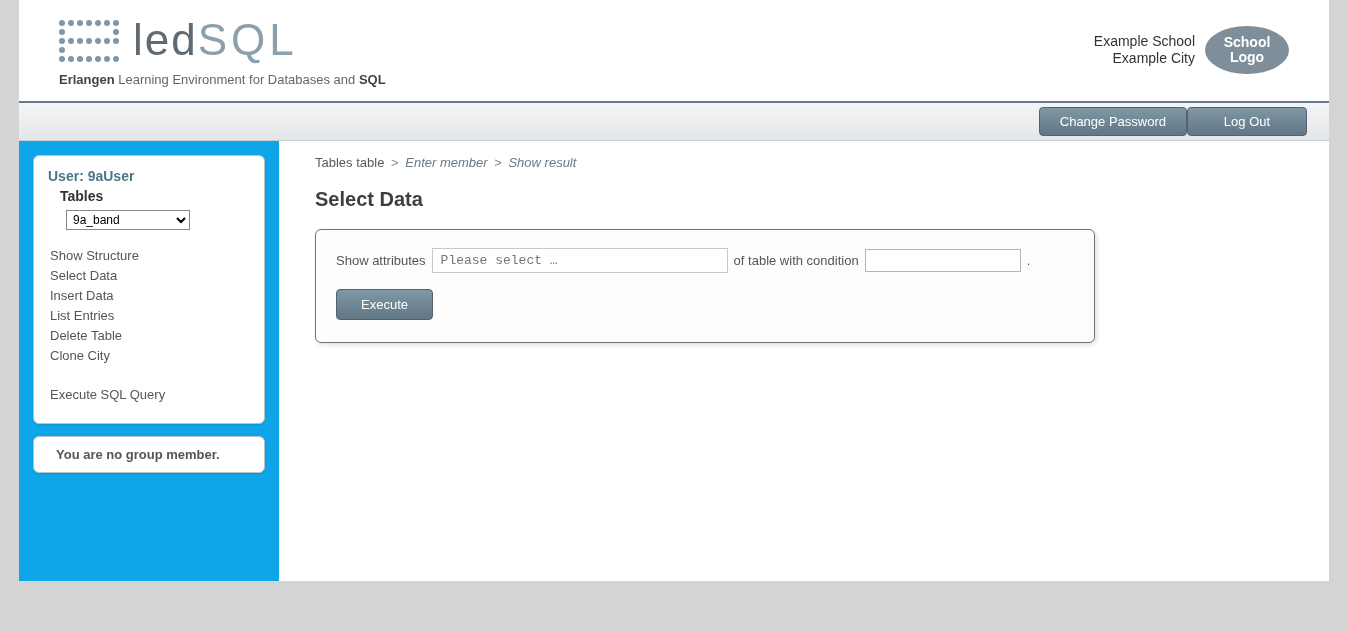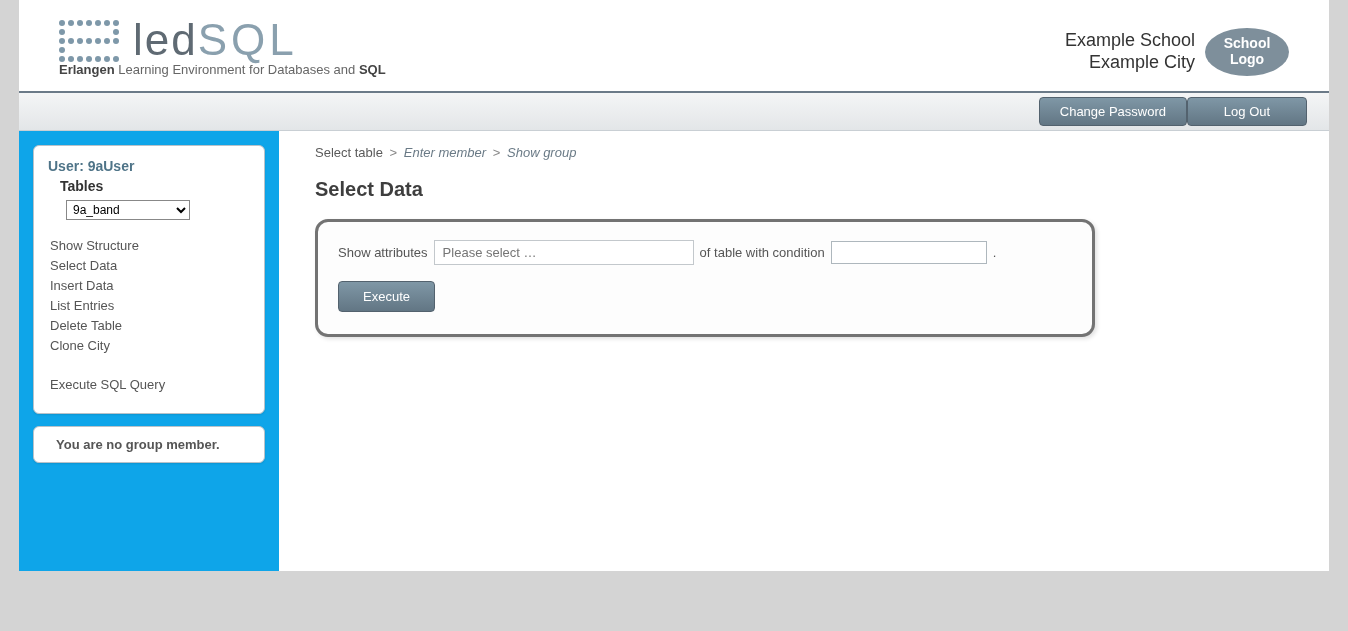--- a/index.html
+++ b/index.html
@@ -12,21 +12,21 @@
   .page {
     width: 1310px;
     margin: 0 auto;
     background: #fff;
   }
   
   .header {
     background: #fff;
     padding: 18px 40px 14px 40px;
     display: flex;
-    align-items: center;
+    align-items: flex-start;
     justify-content: space-between;
     border-bottom: 2px solid #6b7a88;
     gap: 46px;
   }
   .logo-area { display: flex; flex-direction: column; }
   .logo-row { display: flex; align-items: flex-end; gap: 8px; }
   .logo-e {
     display: grid;
     grid-template-columns: repeat(7, 6px);
     grid-auto-rows: 6px;
@@ -38,26 +38,27 @@
   .logo-text {
     font-size: 44px;
     font-weight: 400;
     letter-spacing: 2px;
     color: #5f6a73;
     line-height: 1;
   }
   .logo-text .led { color: #5f6a73; }
   .logo-text .sql { color: #8aa0ae; letter-spacing: 4px; }
   .logo-sub {
+    margin-top: 10px;
     font-size: 13px;
     color: #666;
   }
   .logo-sub b { font-weight: bold; color: #444; }
   .school-block { display:flex; align-items:center; gap:10px; margin-top:8px;}
-  .school-text { text-align:right; font-size:18px; color:#333; line-height:1.2;}
+  .school-text { text-align:right; font-size:14px; color:#333; line-height:1.2;}
   .school-logo {
     width: 84px; height: 48px;
     background:#7e8f9b;
     border-radius: 50% / 50%;
     display:flex; align-items:center; justify-content:center;
     color:#fff; font-weight:bold; font-size:14px; text-align:center; line-height:1.1;
   }
   
   .toolbar {
     height: 38px;
@@ -114,36 +115,36 @@
     flex:1;
     background:#fff;
     padding: 14px 30px 30px 36px;
   }
   .breadcrumb { font-size:13px; color:#666; margin-bottom: 18px; }
   .breadcrumb .step { color:#5a5a5a; }
   .breadcrumb .step.italic { font-style: italic; color:#6a7a86; }
   .breadcrumb .sep { color:#888; margin: 0 3px; }
   h2.page-title { font-size:20px; color:#3e3e3e; font-weight:bold; margin-bottom:18px;}
   .query-panel {
-    border:3px solid #737373;
-    border-radius:13px;
+    border:1px solid #737373;
+    border-radius:6px;
     padding: 18px 20px 22px 20px;
     background:#fdfdfd;
     box-shadow: 2px 2px 4px rgba(0,0,0,0.12);
     max-width: 780px;
   }
   .query-row { display:flex; align-items:center; flex-wrap:wrap; gap:6px; font-size:13px; color:#555; margin-bottom:16px;}
   .attr-input {
-    width: 260px;
+    width: 296px;
     border:1px solid #c3c8cc;
     padding:4px 8px;
     font-size:13px;
     color:#888;
     background:#fff;
-    font-family:Liberation Sans, sans-serif;
+    font-family:Liberation Mono, monospace;
   }
   .cond-input {
     width: 156px;
     border:1px solid #aeb7bd;
     padding:3px 6px;
     font-size:13px;
     background:#fff;
     font-family:inherit;
   }
   .exec-btn {
@@ -248,25 +249,25 @@
           <li><a>Execute SQL Query</a></li>
         </ul>
       </div>
       <div class="side-box group-box">
         <span>You are no group member.</span>
       </div>
     </div>
 
     <div class="main">
       <div class="breadcrumb">
-        <span class="step">Select table</span>
+        <span class="step">Tables table</span>
         <span class="sep">&gt;</span>
         <span class="step italic">Enter member</span>
         <span class="sep">&gt;</span>
-        <span class="step italic">Show group</span>
+        <span class="step italic">Show result</span>
       </div>
 
       <h2 class="page-title">Select Data</h2>
 
       <div class="query-panel">
         <div class="query-row">
           <span>Show attributes</span>
           <input class="attr-input" type="text" placeholder="Please select …" style="">
           <span>of table with condition</span>
           <input class="cond-input" type="text" style="">

